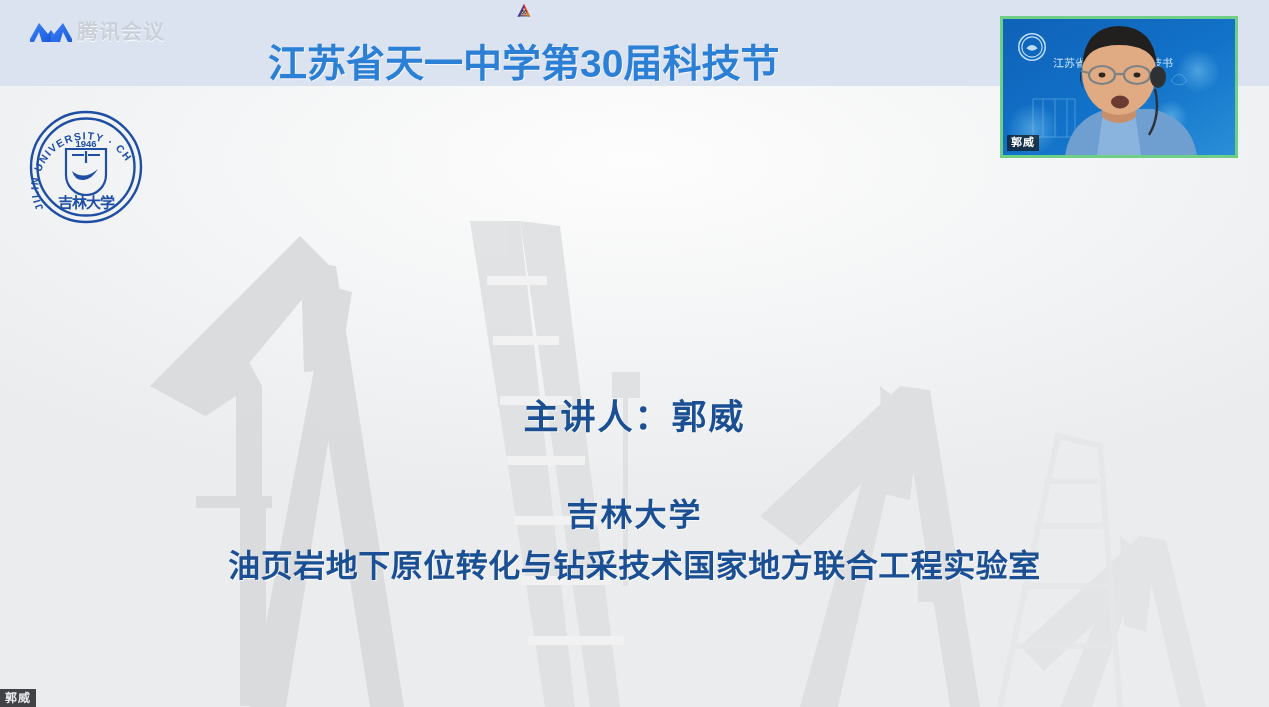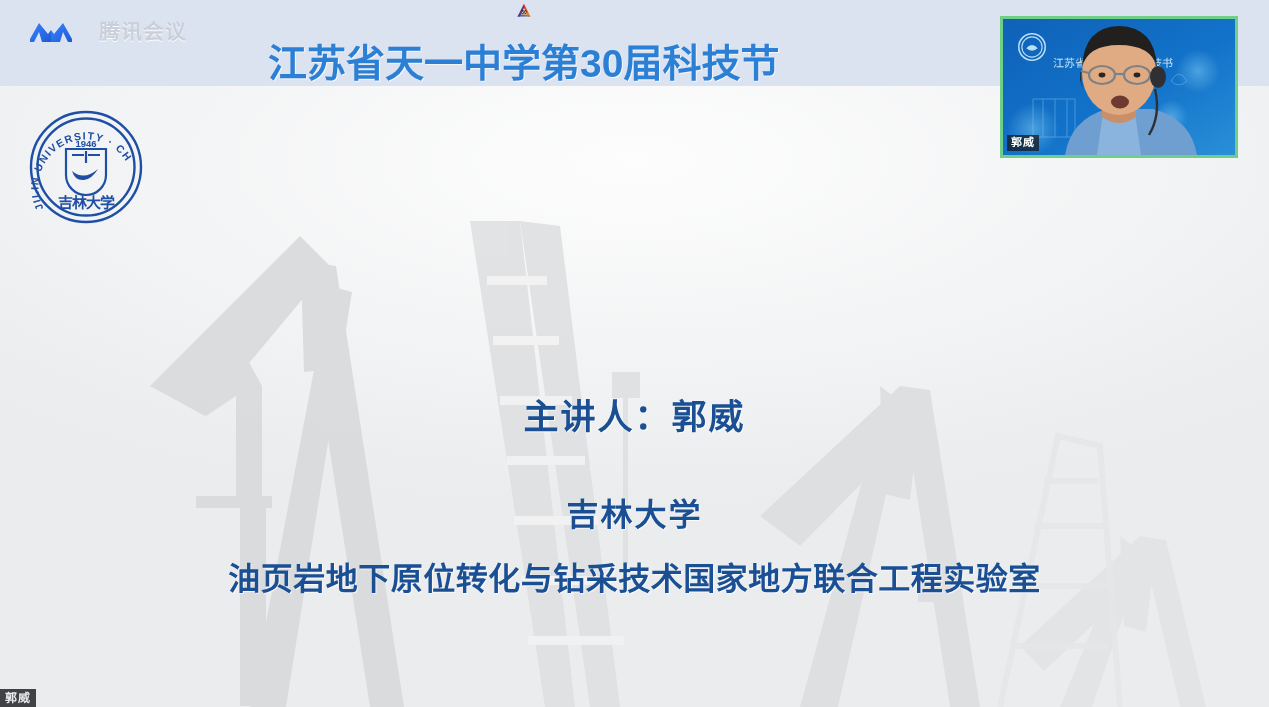--- a/index.html
+++ b/index.html
@@ -25,21 +25,21 @@
     width: 1269px;
     height: 86px;
     background: #dce3f0;
     overflow: hidden;
   }
   .tm-watermark {
     position: absolute;
     left: 28px; top: 18px;
     display: flex;
     align-items: center;
-    gap: 25px;
+    gap: 3px;
     opacity: .92;
   }
   .tm-logo { width: 46px; height: 26px; display: block; }
   .tm-text {
     font-size: 21px;
     font-weight: 700;
     color: #c9cfd8;
     letter-spacing: 1px;
     text-shadow: 0 1px 0 #ffffff;
     line-height: 1;
@@ -121,21 +121,21 @@
     font-weight: 700;
     color: #1a4f94;
     letter-spacing: 2px;
     line-height: 1;
     text-shadow: 1px 1px 1px rgba(255,255,255,.75);
     white-space: nowrap;
   }
   .lab-line {
     position: absolute;
     left: 0; right: 0;
-    top: 477px;
+    top: 464px;
     text-align: center;
     font-size: 32px;
     font-weight: 700;
     color: #1a4f94;
     letter-spacing: 0.5px;
     line-height: 1;
     text-shadow: 1px 1px 1px rgba(255,255,255,.75);
     white-space: nowrap;
   }
   .date-line {

